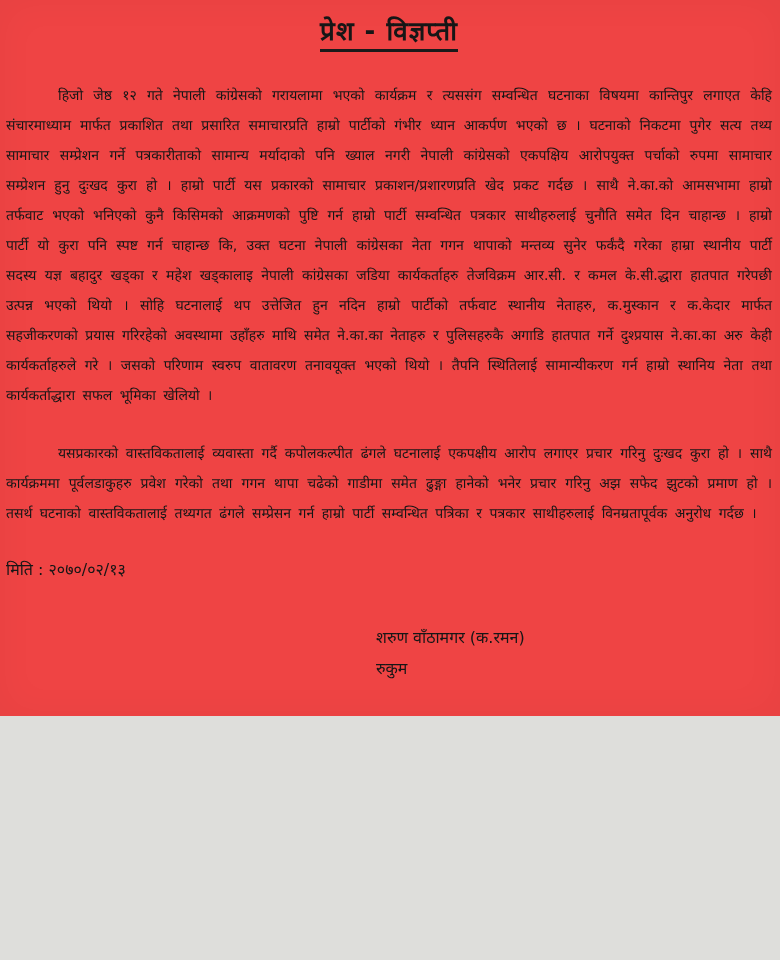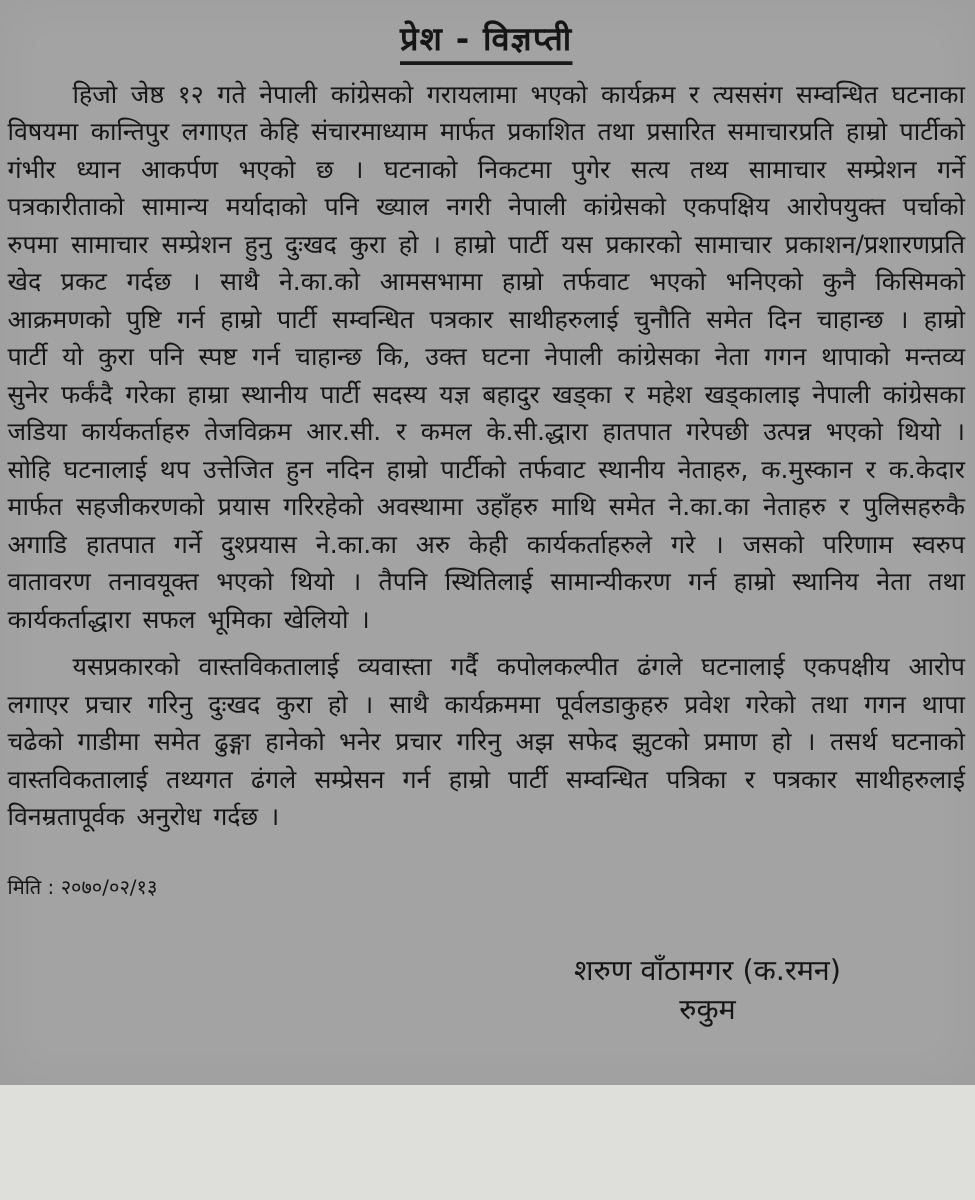--- a/index.html
+++ b/index.html
@@ -3,24 +3,24 @@
 <meta charset="utf-8">
 <style>
   html, body {
     margin: 0;
     padding: 0;
     background: #dededb;
   }
   .page {
     position: relative;
     width: 780px;
-    height: 868px;
+    height: 716px;
     box-sizing: border-box;
     margin: 0 auto;
-    background: #a3a3a3;
+    background: #ef4444;
     color: #161616;
     font-family: "DejaVu Sans", sans-serif;
     padding: 10px 8px 0 6px;
     overflow: hidden;
     box-shadow: inset 0 0 40px rgba(0,0,0,0.04);
   }
   .title {
     text-align: center;
     font-size: 26px;
     font-weight: bold;
@@ -30,36 +30,35 @@
   .title .underline {
     display: inline-block;
     border-bottom: 3px solid #1a1a1a;
     padding-bottom: 1px;
   }
   .salutation {
     font-size: 20px;
     margin: 26px 0 0 0;
   }
   .body-para {
-    font-size: 20px;
+    font-size: 14px;
     line-height: 30px;
     text-align: justify;
     text-indent: 52px;
-    margin: 8px 0 0 0;
+    margin: 28px 0 0 0;
     word-spacing: 3px;
   }
   .date-line {
     font-size: 16px;
     margin: 30px 0 0 0;
   }
   .signature {
     width: 380px;
     margin: 42px 16px 0 auto;
-    text-align: center;
-    font-size: 23px;
+    font-size: 16px;
     line-height: 31px;
   }
 </style>
 </head>
 <body>
 
 <div class="page">
   <h1 class="title"><span class="underline">प्रेश - विज्ञप्ती</span></h1>
 
 

